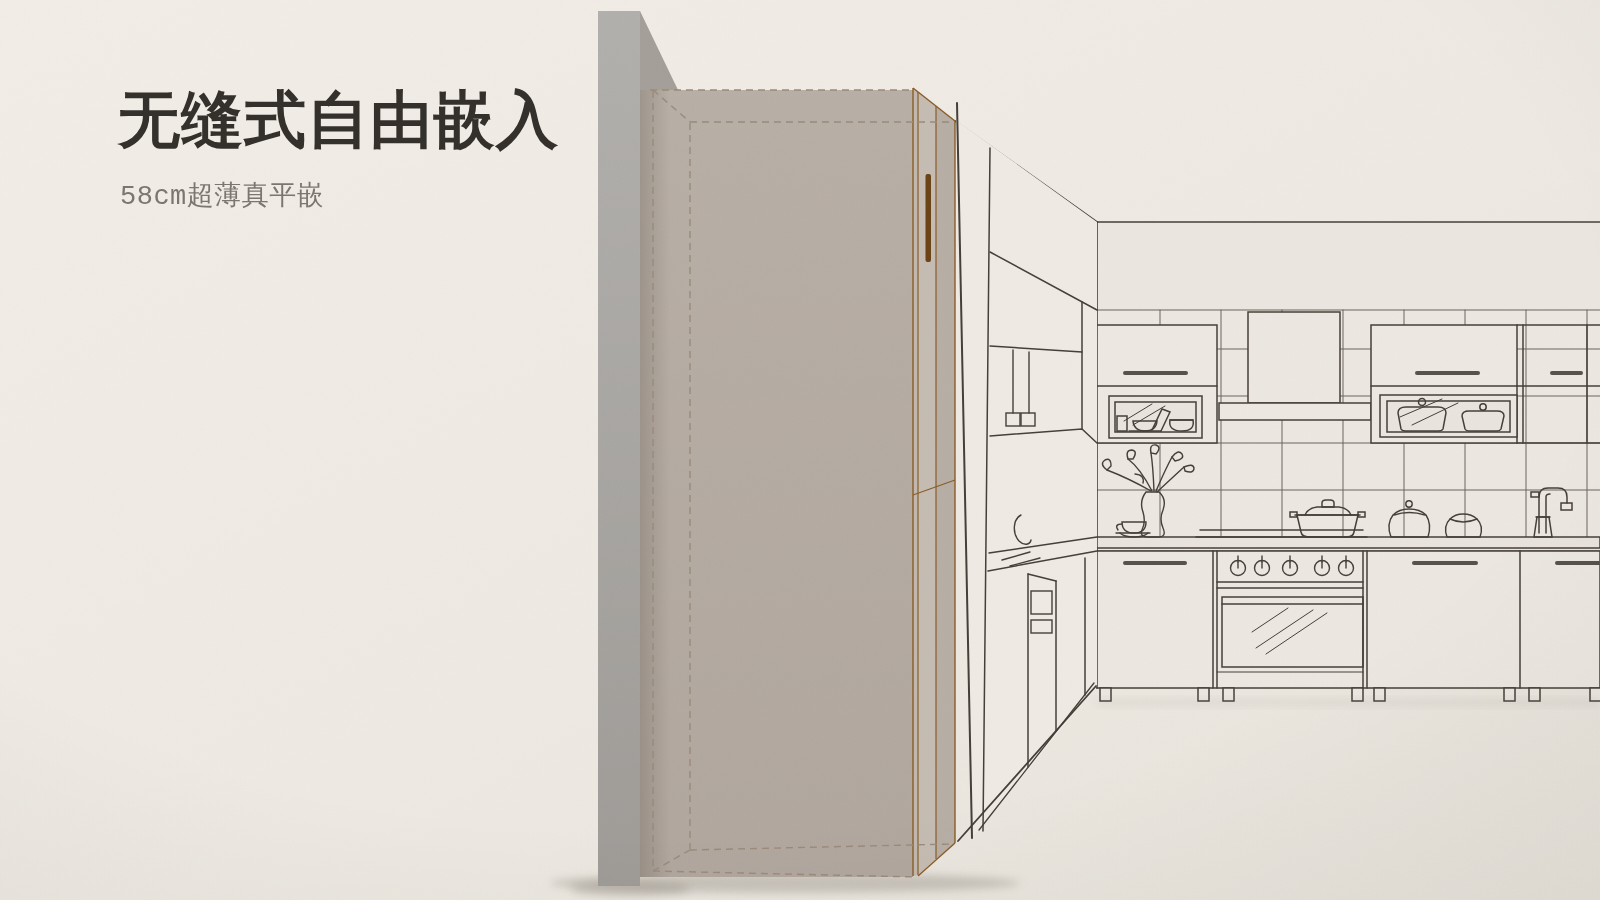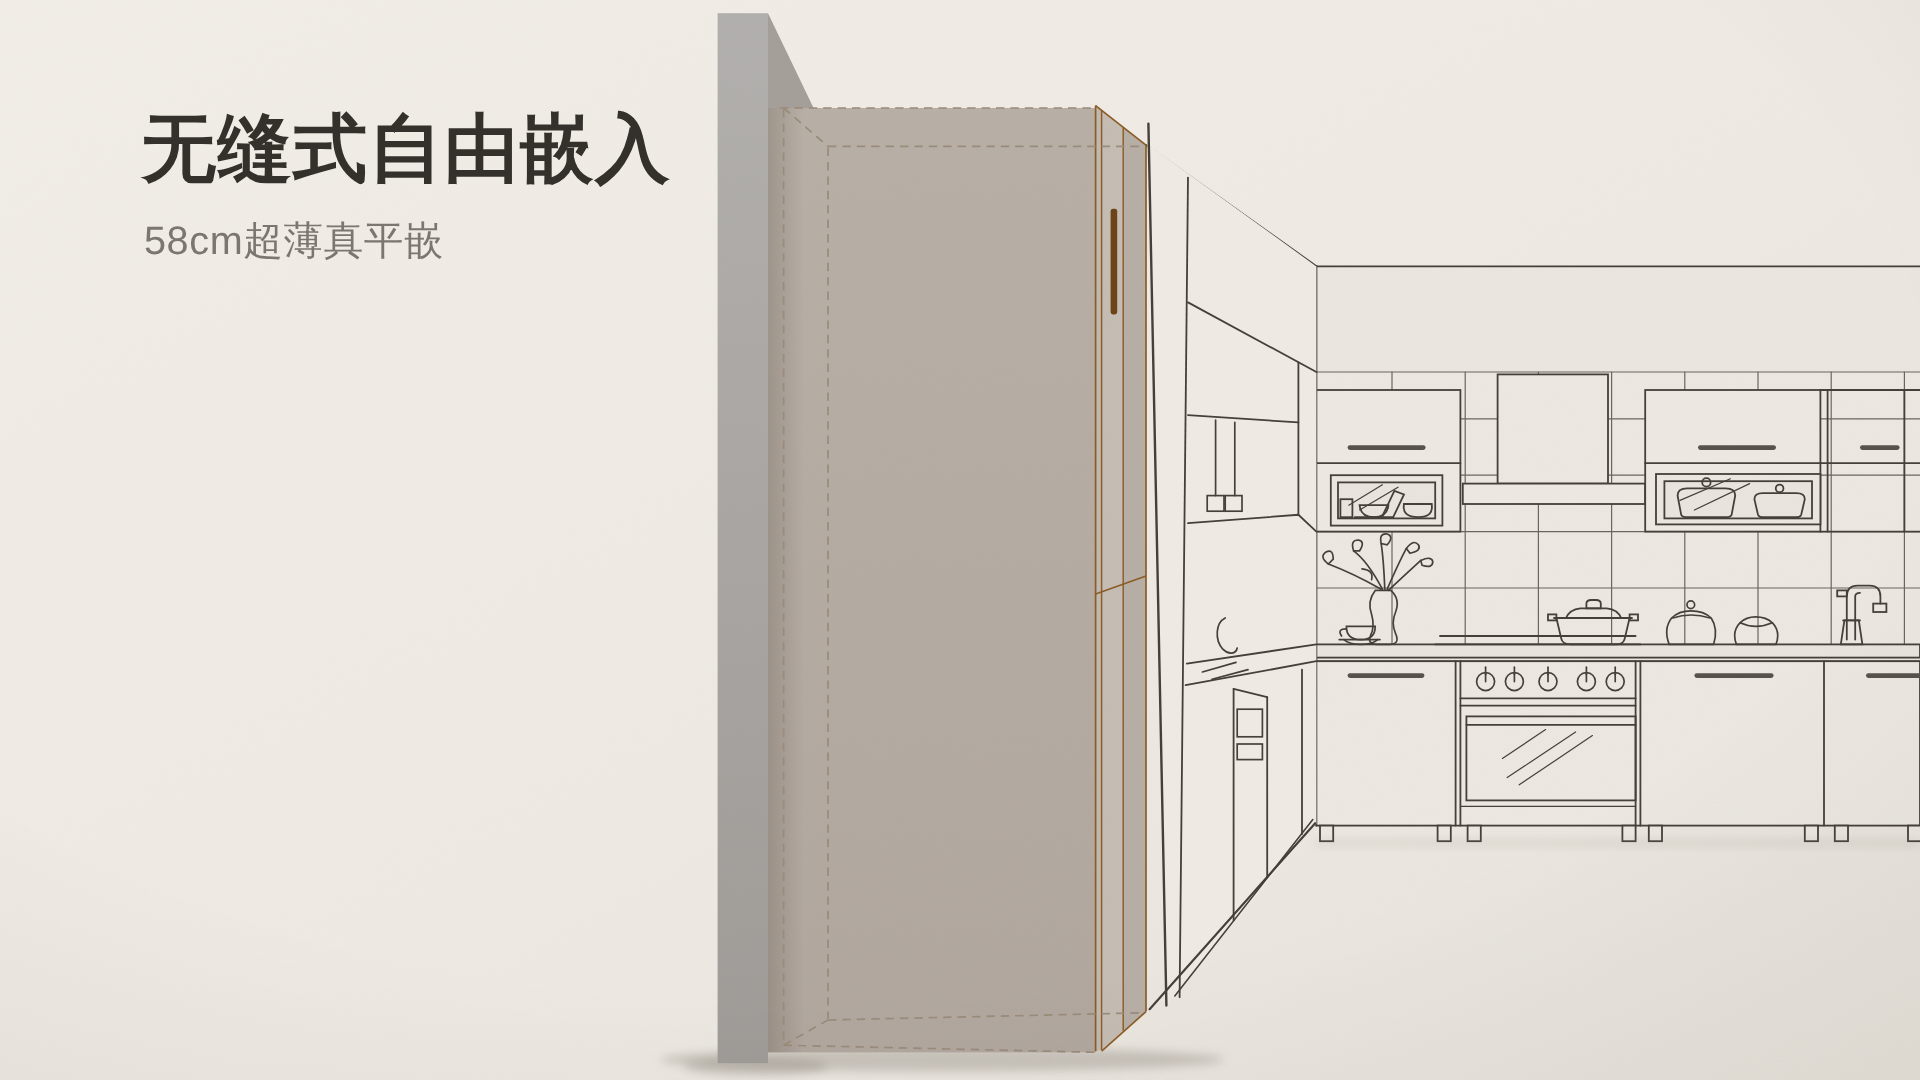--- a/index.html
+++ b/index.html
@@ -1,36 +1,36 @@
 <!DOCTYPE html>
 <html style="--bg: #efebe4; --title-text: #34312c; --subtitle-text: #7b776f; --wall-gray: #a7a4a0; --panel-taupe: #b5aca3; --fridge-face: #c1b8af; --accent-brown: #8a5c26; --handle-brown: #6b4316; --line-dark: #453f39; --dash-tan: #9a8b7a;"><head>
 <meta charset="utf-8">
 <style>
   html,body{margin:0;padding:0;background:#d8d4cd;}
   #stage{
     position:relative;
     width:1600px;height:900px;
     overflow:hidden;
     background:var(--bg,#efebe4);
-    font-family:Liberation Sans, sans-serif;
+    font-family:Liberation Mono, monospace;
   }
   #scene-svg{position:absolute;inset:0;display:block;}
   .headline{
     position:absolute;left:118px;top:88px;z-index:5;
   }
   .headline h1{
     margin:0;
     font-size:62px;line-height:1.18;
     font-weight:700;
     letter-spacing:1px;
     color:var(--title-text,#34312c);
   }
   .headline p{
     margin:22px 0 0 2px;
-    font-size:33px;line-height:1.1;
+    font-size:27px;line-height:1.1;
     font-weight:400;
     letter-spacing:0.5px;
     color:var(--subtitle-text,#7b776f);
   }
 </style>
 </head>
 <body>
 
 <div id="stage">
 

